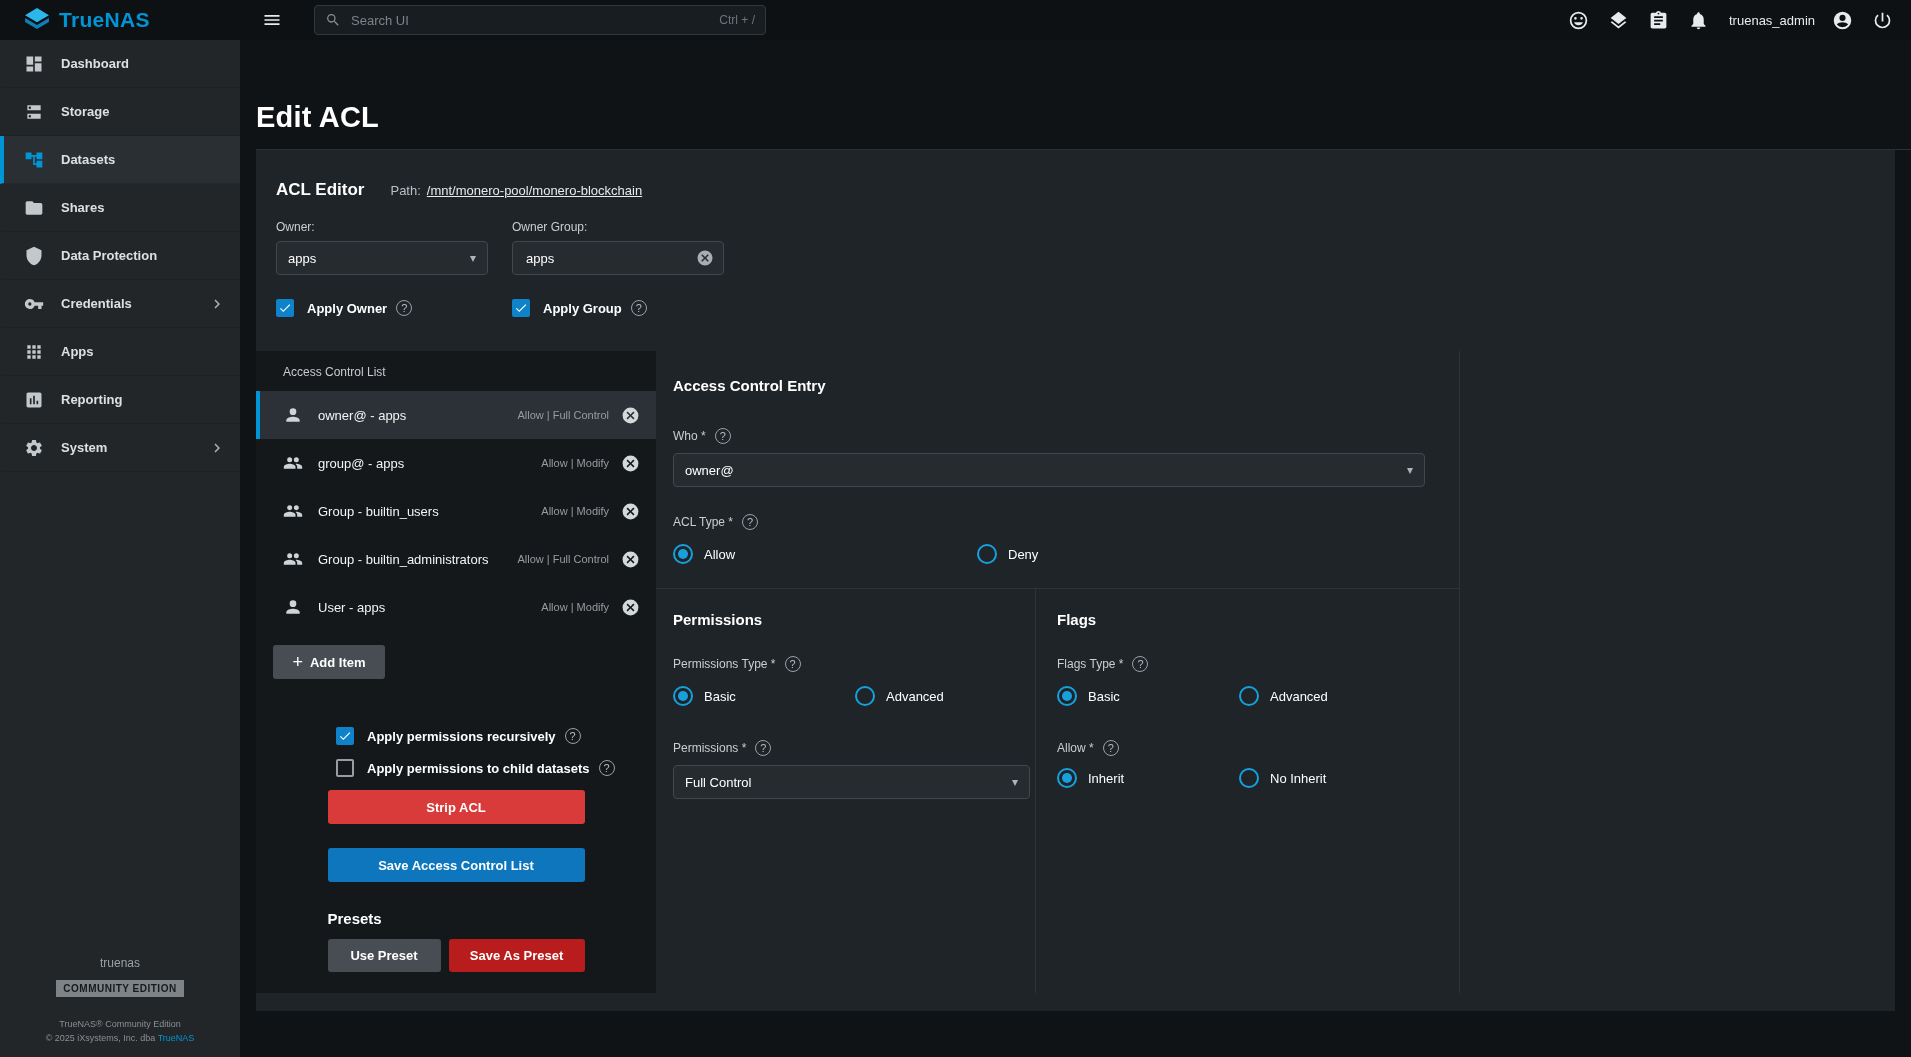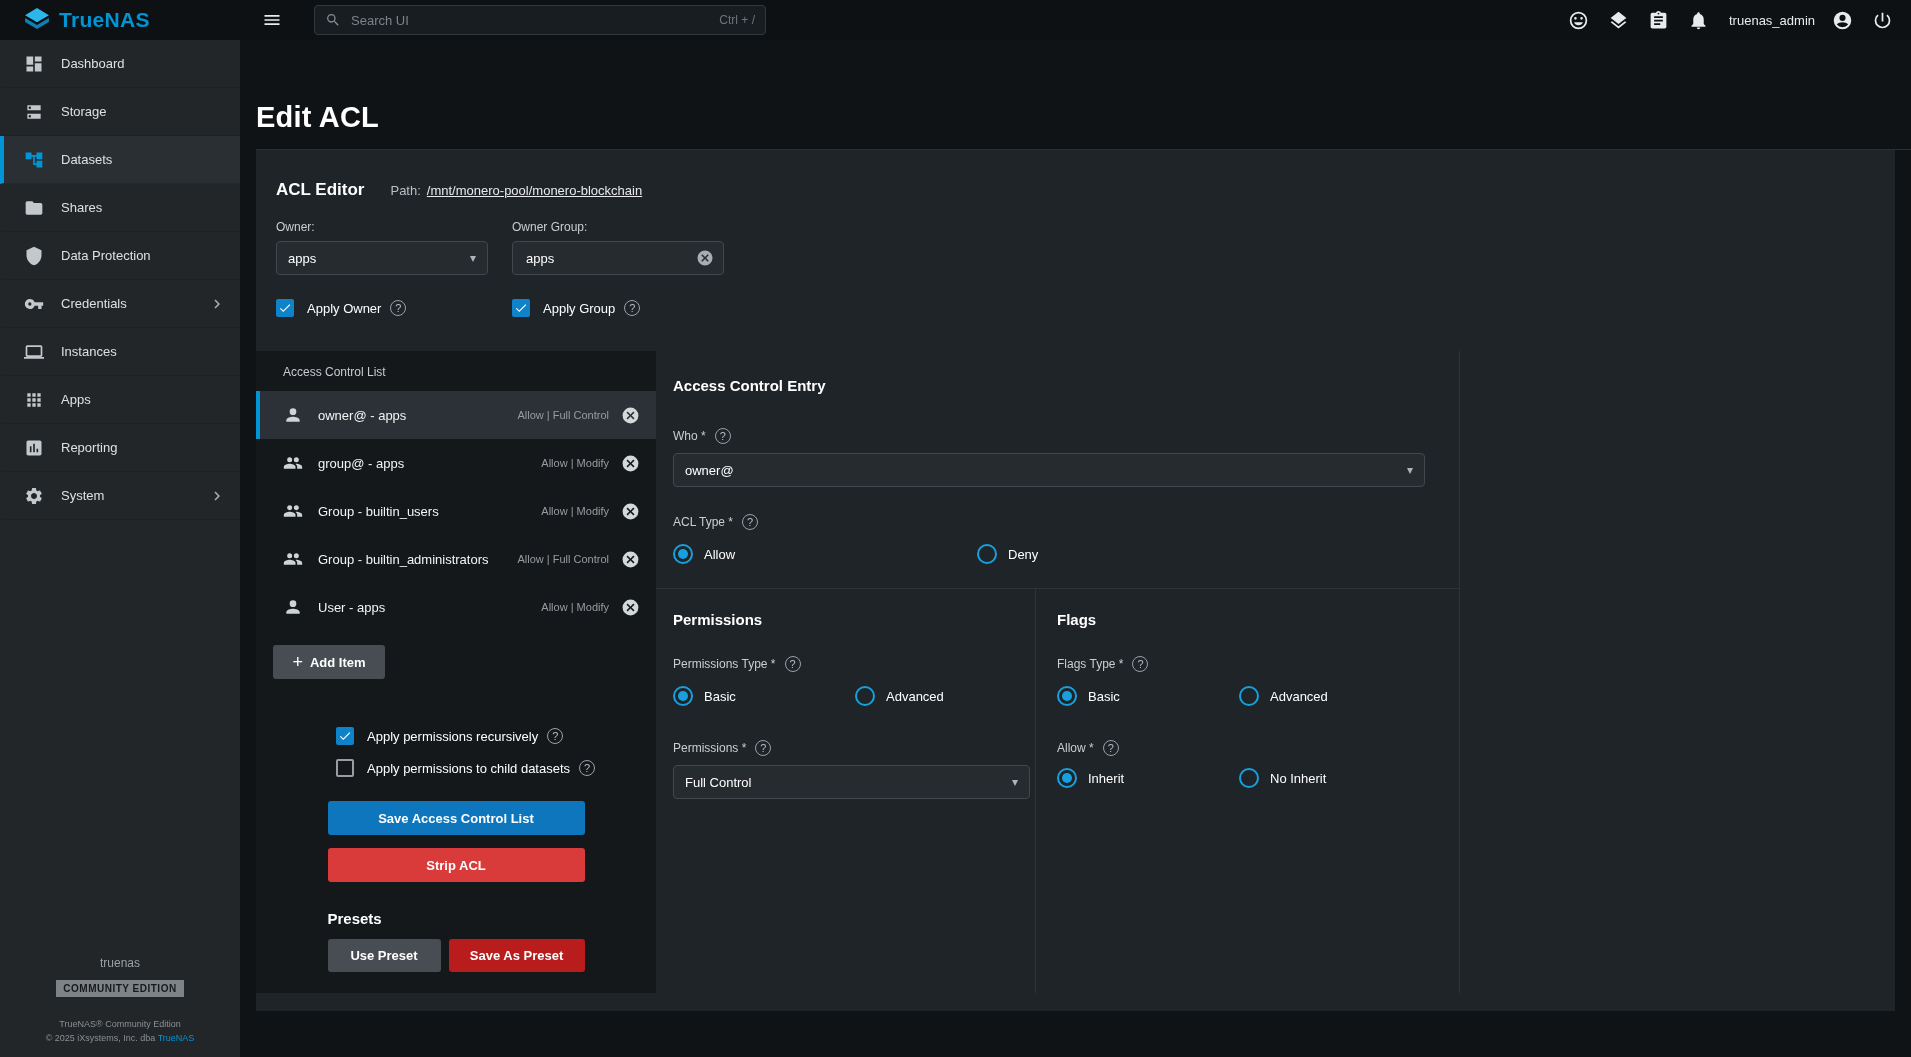--- a/index.html
+++ b/index.html
@@ -22,21 +22,21 @@
   .search input::placeholder{color:#7d8388;}
   .shortcut{font-size:12px;color:#6e747a;}
   .top-actions{margin-left:auto;display:flex;align-items:center;gap:6px;padding-right:12px;}
   .icon-btn{width:34px;height:34px;display:flex;align-items:center;justify-content:center;border-radius:50%;}
   .icon-btn svg{width:21px;height:21px;fill:#e8eaec;}
   .username{font-size:13px;color:#e8eaec;margin:0 4px 0 8px;}
 
   
   .body-row{flex:1;display:flex;min-height:0;}
   .sidebar{width:240px;flex:0 0 240px;background:#222629;display:flex;flex-direction:column;}
-  .nav-item{height:48px;flex:0 0 48px;display:flex;align-items:center;padding:0 14px 0 20px;font-size:13px;color:#dde0e3;cursor:pointer;border-left:4px solid transparent;border-bottom:1px solid rgba(0,0,0,.12);}
+  .nav-item{height:48px;flex:0 0 48px;display:flex;align-items:center;padding:0 14px 0 20px;font-size:13px;color:#dde0e3;cursor:pointer;border-left:4px solid transparent;border-bottom:1px solid rgba(0,0,0,.12);font-weight:bold;}
   .nav-item svg{width:20px;height:20px;fill:#c3c8cc;flex:0 0 20px;}
   .nav-item .nav-label{margin-left:17px;}
   .nav-item.active{background:#2a2f34;border-left-color:#0095d5;}
   .nav-item.active svg{fill:#0095d5;}
   .nav-item .chev{margin-left:auto;}
   .nav-item .chev svg{width:18px;height:18px;fill:#aab0b5;}
   .sidebar-footer{margin-top:auto;padding-bottom:14px;display:flex;flex-direction:column;align-items:center;}
   .hostname{font-size:12px;color:#9aa0a5;}
   .edition-badge{margin-top:10px;background:#7e8387;color:#17191c;font-size:10px;font-weight:700;letter-spacing:.5px;padding:3px 7px;}
   .foot-line{margin-top:22px;font-size:9px;color:#8a8f94;}
@@ -66,21 +66,21 @@
   .input-wrap input{flex:1;min-width:0;background:transparent;border:none;outline:none;color:#fff;font-size:13px;font-family:inherit;}
   .input-wrap .clear svg{width:18px;height:18px;fill:#a7adb3;}
   .cb-row{display:flex;margin-top:24px;}
   .cb-row .cb:first-child{width:236px;}
   .cb{display:inline-flex;align-items:center;cursor:pointer;}
   .cb-box{width:18px;height:18px;border-radius:2px;display:flex;align-items:center;justify-content:center;}
   .cb.checked .cb-box{background:#0e83c9;}
   .cb.unchecked .cb-box{border:2px solid #979da3;background:transparent;}
   .cb-box svg{width:14px;height:14px;fill:#fff;display:none;}
   .cb.checked .cb-box svg{display:block;}
-  .cb-label{margin-left:13px;font-size:13px;color:#fff;}
+  .cb-label{margin-left:13px;font-size:13px;color:#fff;font-weight:bold;}
   .help{width:16px;height:16px;flex:0 0 16px;border:1px solid #9aa0a6;border-radius:50%;font-size:11px;color:#b7bcc1;display:inline-flex;align-items:center;justify-content:center;margin-left:9px;cursor:pointer;}
 
   
   .card-body{flex:1;display:flex;align-items:flex-start;}
 
   .list-panel{width:400px;flex:0 0 400px;height:642px;background:#15181b;display:flex;flex-direction:column;overflow:hidden;}
   .list-caption{padding:14px 0 12px 27px;font-size:12px;color:#c6cbd0;}
   .acl-item{height:48px;flex:0 0 48px;display:flex;align-items:center;padding:0 16px 0 23px;border-left:4px solid transparent;cursor:pointer;}
   .acl-item.selected{background:#2c3137;border-left-color:#0095d5;}
   .acl-item .who-icon svg{width:20px;height:20px;fill:#ced3d7;}
@@ -225,26 +225,20 @@
           </svg>
         <span class="nav-label">Credentials</span>
         <span class="chev">
             <svg viewBox="0 0 24 24">
               <path d="M10 6 8.6 7.4 13.2 12l-4.6 4.6L10 18l6-6z"></path>
             </svg>
           </span>
       </div>
       <div class="nav-item">
         <svg viewBox="0 0 24 24">
-            <path d="M20 18c1.1 0 2-.9 2-2V6c0-1.1-.9-2-2-2H4c-1.1 0-2 .9-2 2v10c0 1.1.9 2 2 2H0v2h24v-2zM4 6h16v10H4z"></path>
-          </svg>
-        <span class="nav-label">Instances</span>
-      </div>
-      <div class="nav-item">
-        <svg viewBox="0 0 24 24">
             <path d="M4 8h4V4H4zm6 0h4V4h-4zm6-4v4h4V4zM4 14h4v-4H4zm6 0h4v-4h-4zm6 0h4v-4h-4zM4 20h4v-4H4zm6 0h4v-4h-4zm6 0h4v-4h-4z"></path>
           </svg>
         <span class="nav-label">Apps</span>
       </div>
       <div class="nav-item">
         <svg viewBox="0 0 24 24">
             <path d="M19 3H5c-1.1 0-2 .9-2 2v14c0 1.1.9 2 2 2h14c1.1 0 2-.9 2-2V5c0-1.1-.9-2-2-2zM9 17H7v-7h2zm4 0h-2V7h2zm4 0h-2v-4h2z"></path>
           </svg>
         <span class="nav-label">Reporting</span>
       </div>
@@ -416,22 +410,22 @@
                 <span class="cb-label">Apply permissions recursively</span>
                 <span class="help">?</span>
               </label>
               <label class="cb unchecked">
                 <span class="cb-box"></span>
                 <span class="cb-label">Apply permissions to child datasets</span>
                 <span class="help">?</span>
               </label>
             </div>
 
+            <button class="btn btn-strip">Strip ACL</button>
             <button class="btn btn-save">Save Access Control List</button>
-            <button class="btn btn-strip">Strip ACL</button>
 
             <div class="presets">
               <h4 class="presets-title">Presets</h4>
               <div class="preset-btns">
                 <button class="btn btn-use">Use Preset</button>
                 <button class="btn btn-saveas">Save As Preset</button>
               </div>
             </div>
           </aside>
 

